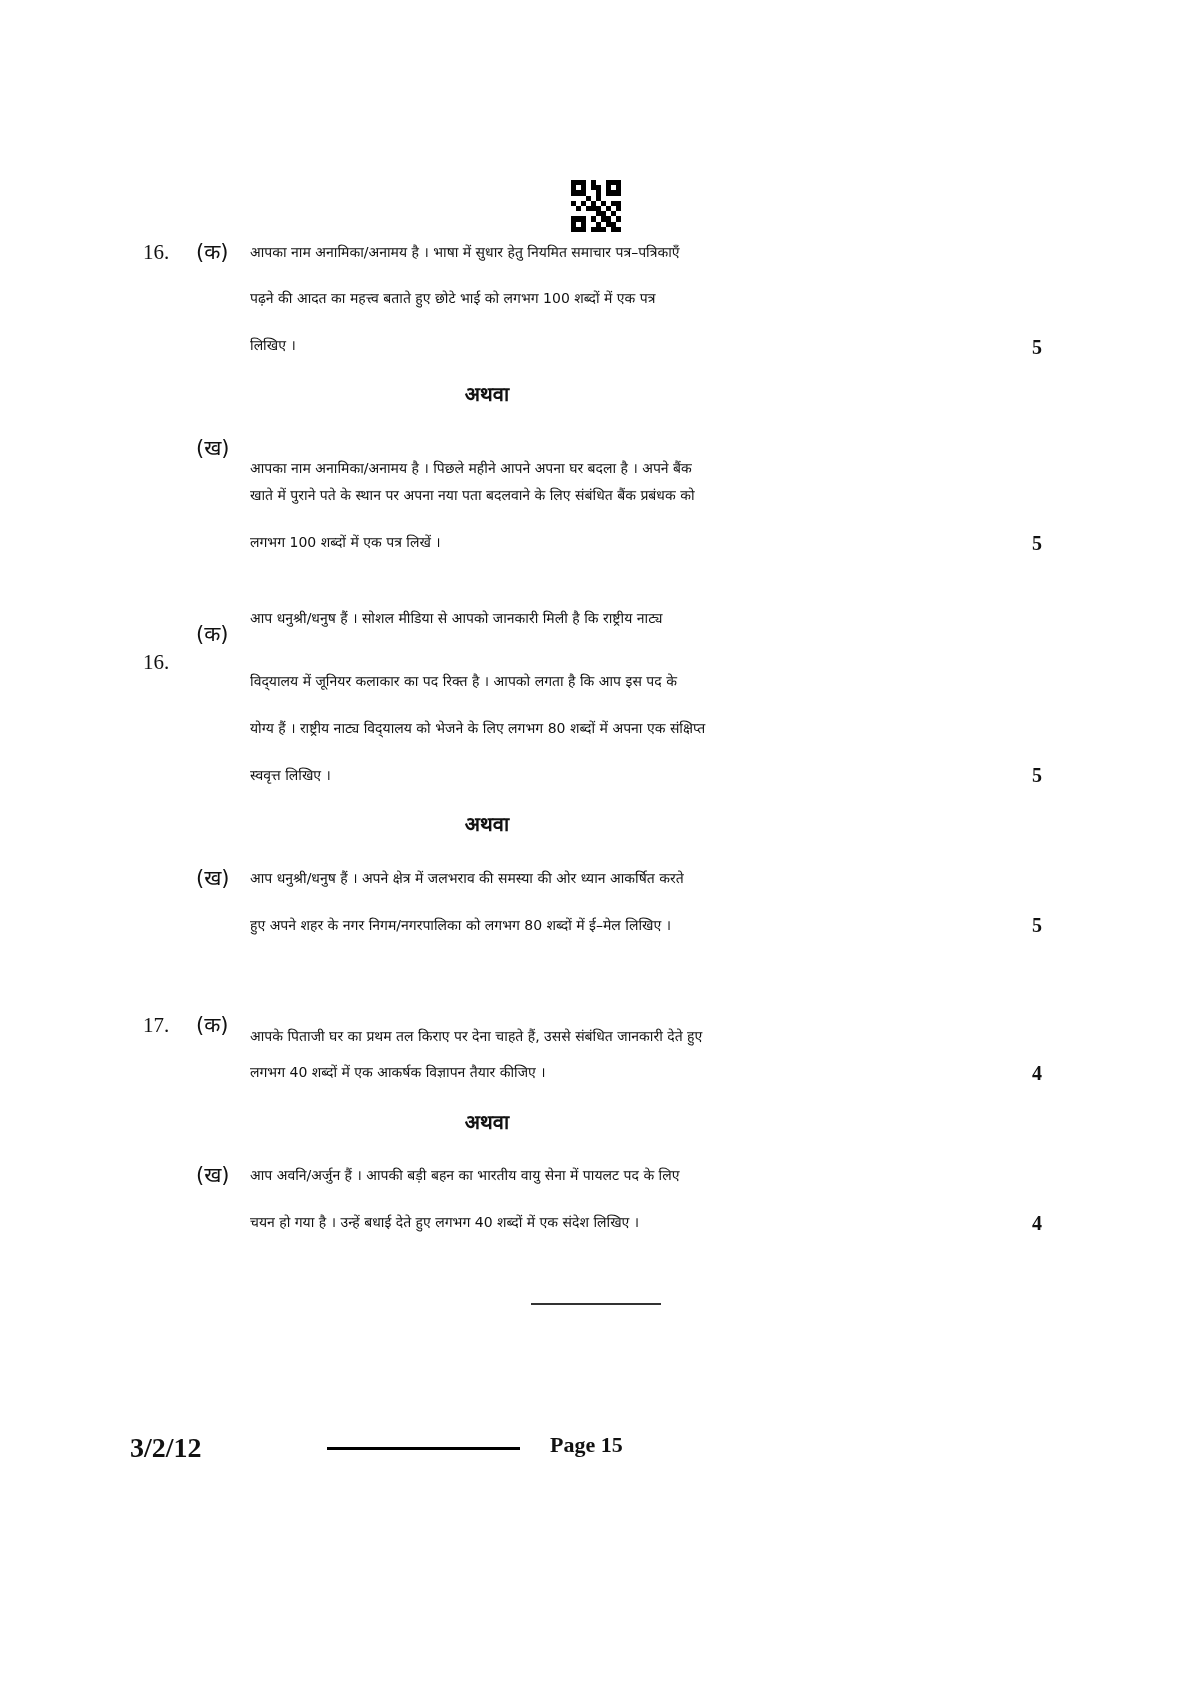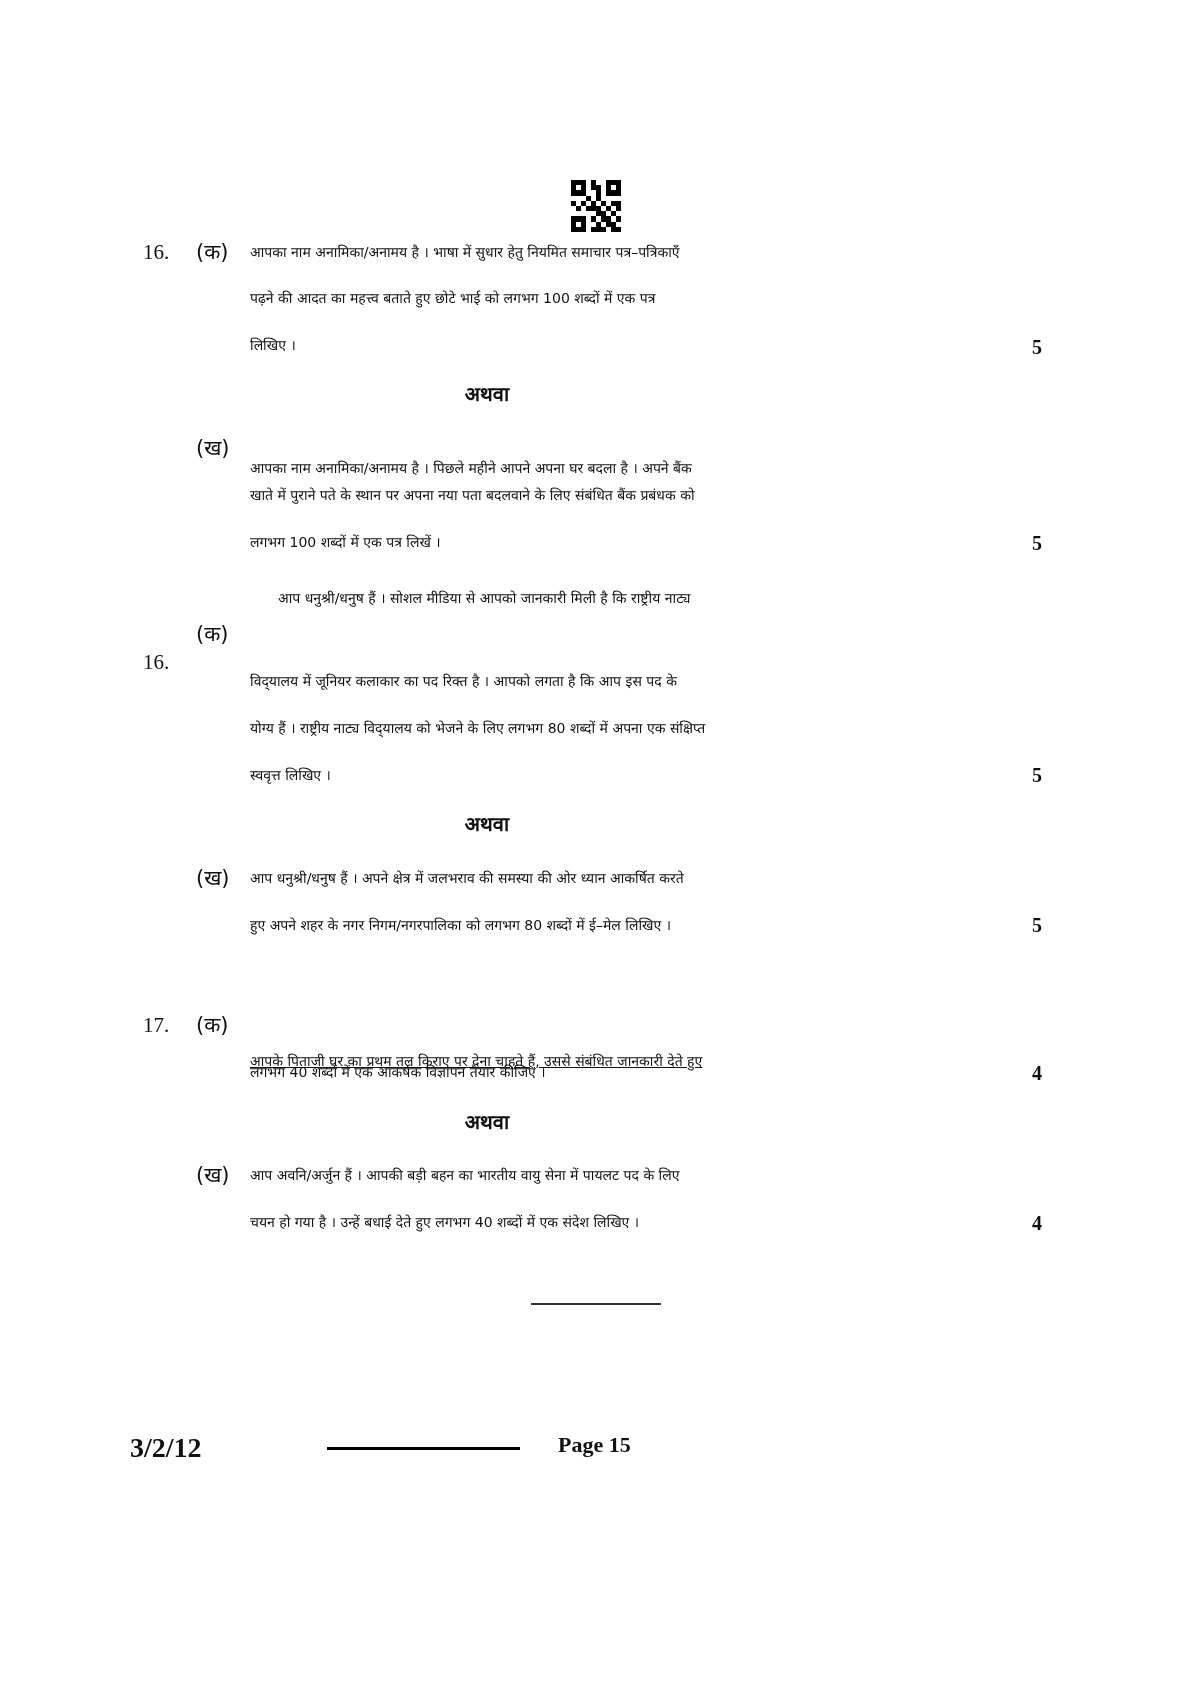--- a/index.html
+++ b/index.html
@@ -91,21 +91,20 @@
       height: 3px;
       background: #000;
     }
     .footer-page {
       position: absolute;
       left: 550px;
       top: 1432px;
       font-size: 22px;
       font-weight: bold;
       font-family: "Liberation Serif", "DejaVu Serif", serif;
-      margin-left: 8px;
     }
   </style>
 </head>
 <body>
 
 <div class="qr">
   <span></span>
     <span></span>
     <span></span>
     <span class="w"></span>
@@ -220,38 +219,38 @@
   <span class="part" style="left:196px; top:434px;">(ख)</span>
   <div class="text" style="top:434px;margin-top:20px;">आपका नाम अनामिका/अनामय है । पिछले महीने आपने अपना घर बदला है । अपने बैंक</div>
   <div class="text" style="top:481px;">खाते में पुराने पते के स्थान पर अपना नया पता बदलवाने के लिए संबंधित बैंक प्रबंधक को</div>
   <div class="text" style="top:528px;">लगभग 100 शब्दों में एक पत्र लिखें ।</div>
   <span class="mark" style="top:529px;">5</span>
 </div>
 
 <div>
   <span class="qnum" style="left:143px; top:620px;margin-top:28px;">16.</span>
   <span class="part" style="left:196px; top:620px;">(क)</span>
-  <div class="text" style="top:584px;margin-left:28px;">आप धनुश्री/धनुष हैं । सोशल मीडिया से आपको जानकारी मिली है कि राष्ट्रीय नाट्य</div>
+  <div class="text" style="top:604px;">आप धनुश्री/धनुष हैं । सोशल मीडिया से आपको जानकारी मिली है कि राष्ट्रीय नाट्य</div>
   <div class="text" style="top:667px;">विद्‌यालय में जूनियर कलाकार का पद रिक्त है । आपको लगता है कि आप इस पद के</div>
   <div class="text" style="top:714px;">योग्य हैं । राष्ट्रीय नाट्य विद्‌यालय को भेजने के लिए लगभग 80 शब्दों में अपना एक संक्षिप्त</div>
   <div class="text" style="top:761px;">स्ववृत्त लिखिए ।</div>
   <span class="mark" style="top:761px;">5</span>
 
   <div class="athva" style="top:810px;">अथवा</div>
 
   <span class="part" style="left:196px; top:864px;">(ख)</span>
   <div class="text" style="top:864px;">आप धनुश्री/धनुष हैं । अपने क्षेत्र में जलभराव की समस्या की ओर ध्यान आकर्षित करते</div>
   <div class="text" style="top:911px;">हुए अपने शहर के नगर निगम/नगरपालिका को लगभग 80 शब्दों में ई–मेल लिखिए ।</div>
   <span class="mark" style="top:911px;">5</span>
 </div>
 
 <div>
   <span class="qnum" style="left:143px; top:1011px;">17.</span>
   <span class="part" style="left:196px; top:1011px;">(क)</span>
-  <div class="text" style="top:1047px;text-decoration:underline;">आपके पिताजी घर का प्रथम तल किराए पर देना चाहते हैं, उससे संबंधित जानकारी देते हुए</div>
+  <div class="text" style="top:1022px;">आपके पिताजी घर का प्रथम तल किराए पर देना चाहते हैं, उससे संबंधित जानकारी देते हुए</div>
   <div class="text" style="top:1058px;">लगभग 40 शब्दों में एक आकर्षक विज्ञापन तैयार कीजिए ।</div>
   <span class="mark" style="top:1059px;">4</span>
 
   <div class="athva" style="top:1108px;">अथवा</div>
 
   <span class="part" style="left:196px; top:1161px;">(ख)</span>
   <div class="text" style="top:1161px;">आप अवनि/अर्जुन हैं । आपकी बड़ी बहन का भारतीय वायु सेना में पायलट पद के लिए</div>
   <div class="text" style="top:1208px;">चयन हो गया है । उन्हें बधाई देते हुए लगभग 40 शब्दों में एक संदेश लिखिए ।</div>
   <span class="mark" style="top:1209px;">4</span>
 </div>

